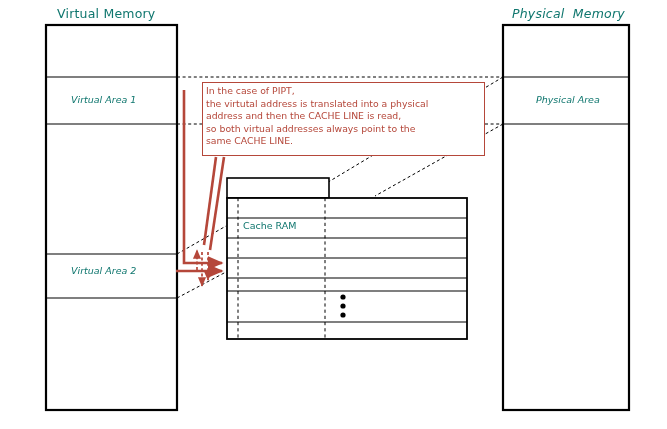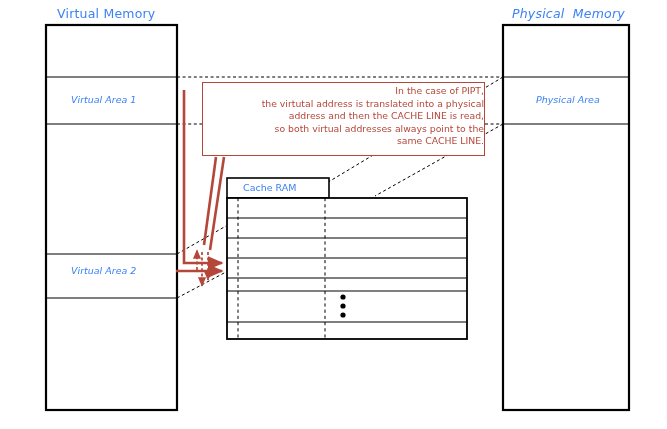--- a/index.html
+++ b/index.html
@@ -20,33 +20,34 @@
   svg.layer {
     position: absolute;
     left: 0;
     top: 0;
     width: 667px;
     height: 429px;
   }
   .lbl {
     position: absolute;
     white-space: pre;
-    color: #3b82f6;
+    color: #0f766e;
     font-family: "DejaVu Sans", sans-serif;
   }
   .title-lbl {
     font-size: 12.5px;
     letter-spacing: 0.2px;
   }
   .area-lbl {
     font-size: 9.5px;
     font-style: italic;
   }
   .cache-lbl {
     font-size: 9.5px;
+    margin-top: 38px;
   }
   .note-box {
     position: absolute;
     left: 202px;
     top: 82px;
     width: 283px;
     height: 74px;
     border: 1.6px solid #b5473a;
     background: #ffffff;
     box-sizing: border-box;
@@ -54,21 +55,20 @@
   .note-text {
     position: absolute;
     left: 206px;
     top: 85px;
     width: 278px;
     color: #b5473a;
     font-family: "DejaVu Sans", sans-serif;
     font-size: 9.3px;
     line-height: 12.6px;
     white-space: pre-line;
-    text-align: right;
   }
 </style>
 </head>
 <body>
 
 <div id="diagram-root">
 
   <svg class="layer" viewBox="0 0 667 429" xmlns="http://www.w3.org/2000/svg">
 
     <rect x="46" y="25" width="131" height="385" fill="#ffffff" stroke="#000000" stroke-width="2.2"></rect>

